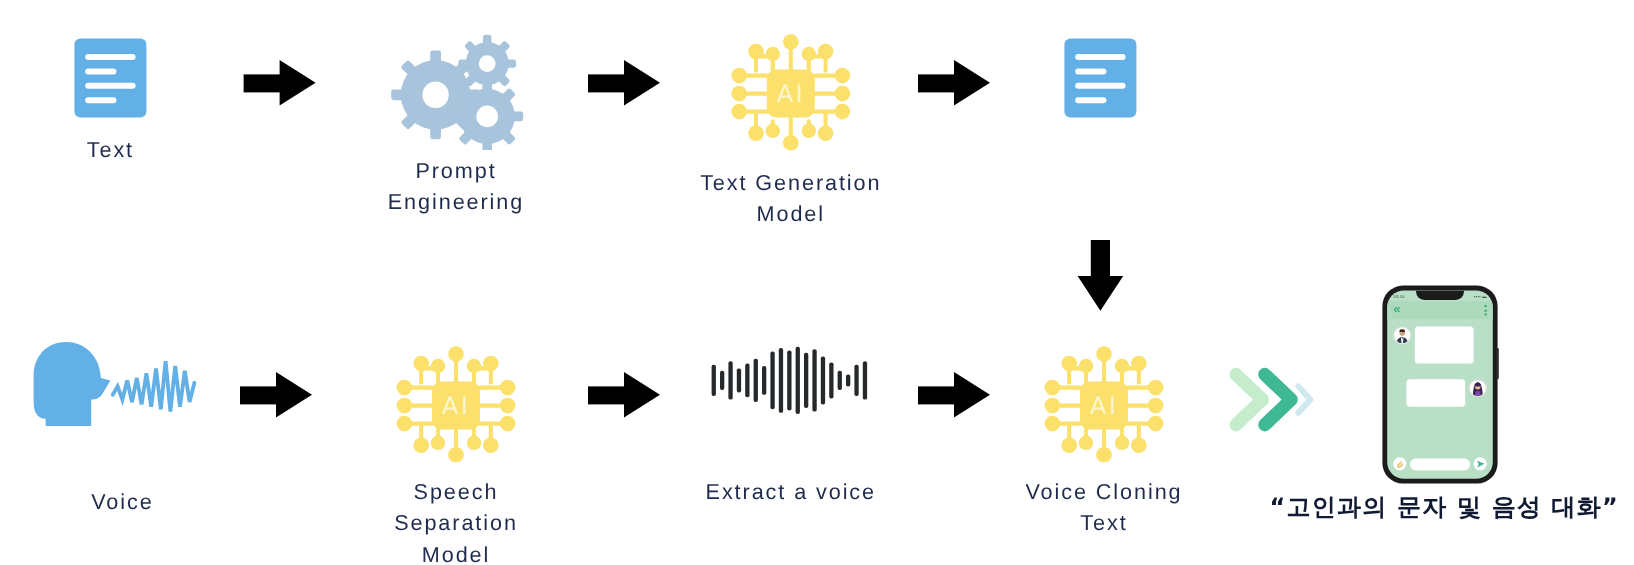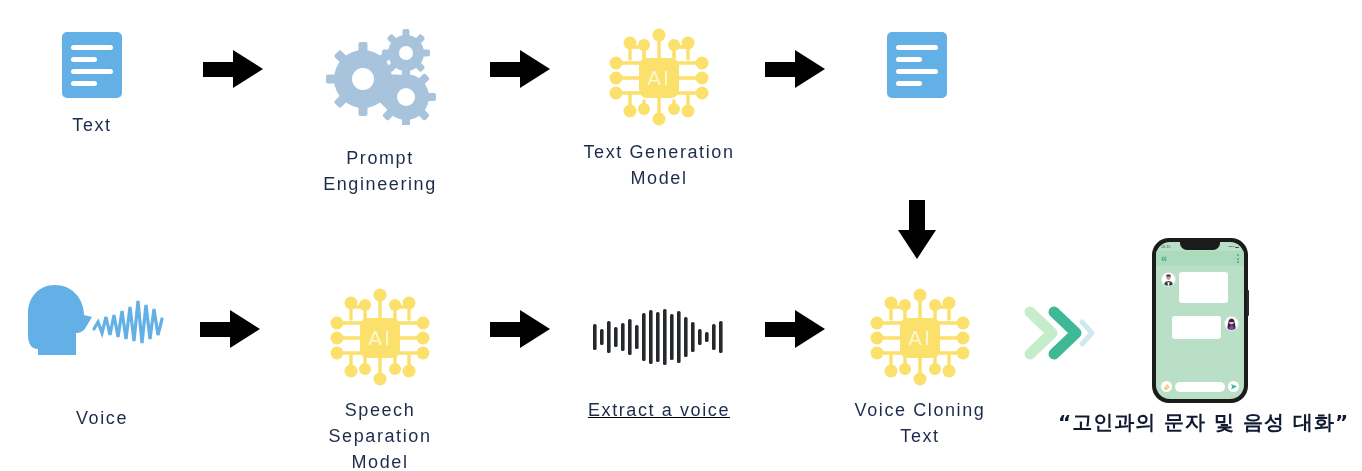--- a/index.html
+++ b/index.html
@@ -3,21 +3,21 @@
 <meta charset="utf-8">
 <style>
   html,body{margin:0;padding:0;}
   body{
     width:1362px;height:471px;background:#ffffff;
     font-family:"Liberation Sans","DejaVu Sans",sans-serif;
     overflow:hidden;position:relative;
   }
   .stage{position:relative;width:1362px;height:471px;}
   .node{position:absolute;display:flex;flex-direction:column;align-items:center;}
-  .icon-box{display:flex;align-items:center;justify-content:center;}
+  .icon-box{display:flex;justify-content:center;}
   .caption{
     margin-top:14px;text-align:center;color:#1F2B4D;
     font-size:18px;letter-spacing:1.6px;line-height:1.45;white-space:pre-line;
   }
   
   .doc{width:60px;height:66px;background:#62B0E5;border-radius:5px;
        display:flex;flex-direction:column;justify-content:center;gap:7px;padding:0 9px;box-sizing:border-box;}
   .doc i{display:block;height:5px;background:#ffffff;border-radius:3px;}
   .doc i.l{width:100%;}
   .doc i.s{width:62%;}
@@ -76,21 +76,21 @@
     <div class="caption">Text</div>
   </div>
 
   <div style="position:absolute;left:203px;top:50px;">
     <div class="arrow-r">
         <div class="shaft"></div>
         <div class="head"></div>
       </div>
   </div>
 
-  <div class="node" style="left:315px;top:25px;width:130px;gap:16px;">
+  <div class="node" style="left:315px;top:25px;width:130px;">
     <div class="icon-box">
       <svg width="118" height="100" viewBox="0 0 118 100" aria-hidden="true">
         <g fill="#A8C4DC">
 
           <g transform="translate(42,54)">
             <circle r="29"></circle>
             <g>
               <rect x="-4.5" y="-37" width="9" height="11" rx="2"></rect>
               <rect x="-4.5" y="-37" width="9" height="11" rx="2" transform="rotate(45)"></rect>
               <rect x="-4.5" y="-37" width="9" height="11" rx="2" transform="rotate(90)"></rect>
@@ -288,21 +288,21 @@
 Model</div>
   </div>
 
   <div style="position:absolute;left:490px;top:310px;">
     <div class="arrow-r">
         <div class="shaft"></div>
         <div class="head"></div>
       </div>
   </div>
 
-  <div class="node" style="left:578px;top:285px;width:162px;text-decoration:underline;">
+  <div class="node" style="left:578px;top:285px;width:162px;">
     <div class="icon-box" style="height:104px;">
       <svg width="140" height="64" viewBox="0 0 140 64" aria-hidden="true">
         <g fill="#26292B">
           <rect x="4" y="19" width="3.6" height="26" rx="1.6"></rect>
           <rect x="11" y="24" width="3.6" height="16" rx="1.6"></rect>
           <rect x="18" y="16" width="3.6" height="32" rx="1.6"></rect>
           <rect x="25" y="22" width="3.6" height="20" rx="1.6"></rect>
           <rect x="32" y="18" width="3.6" height="28" rx="1.6"></rect>
           <rect x="39" y="14" width="3.6" height="36" rx="1.6"></rect>
           <rect x="46" y="20" width="3.6" height="24" rx="1.6"></rect>

